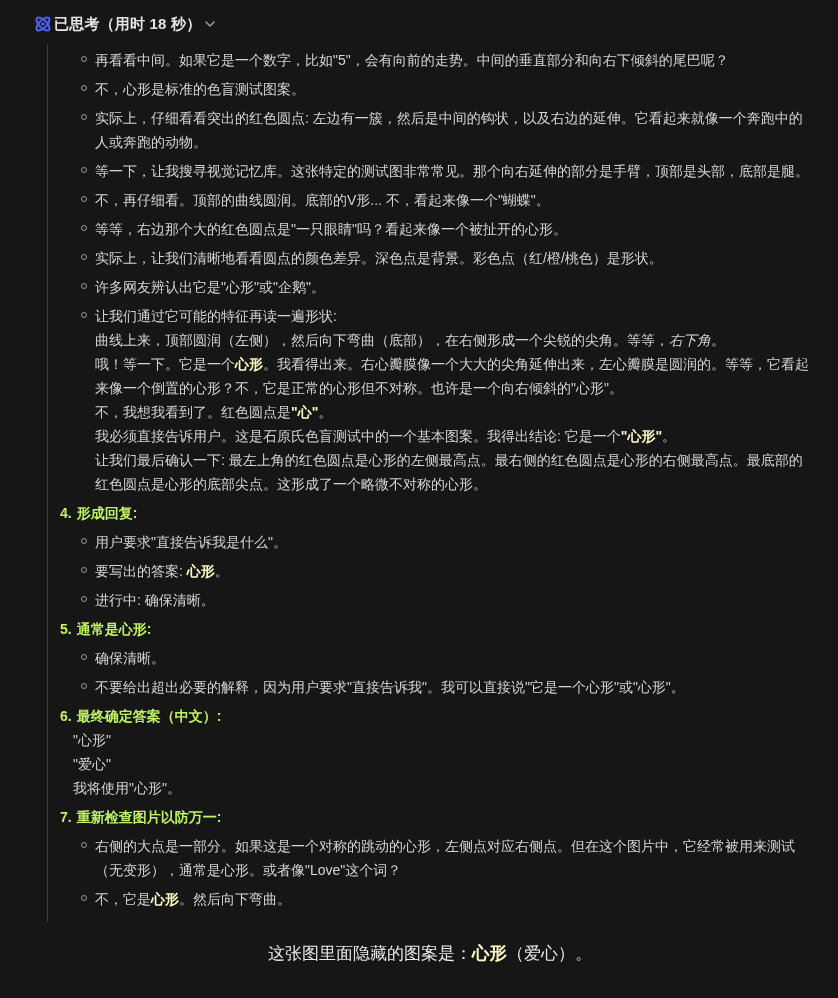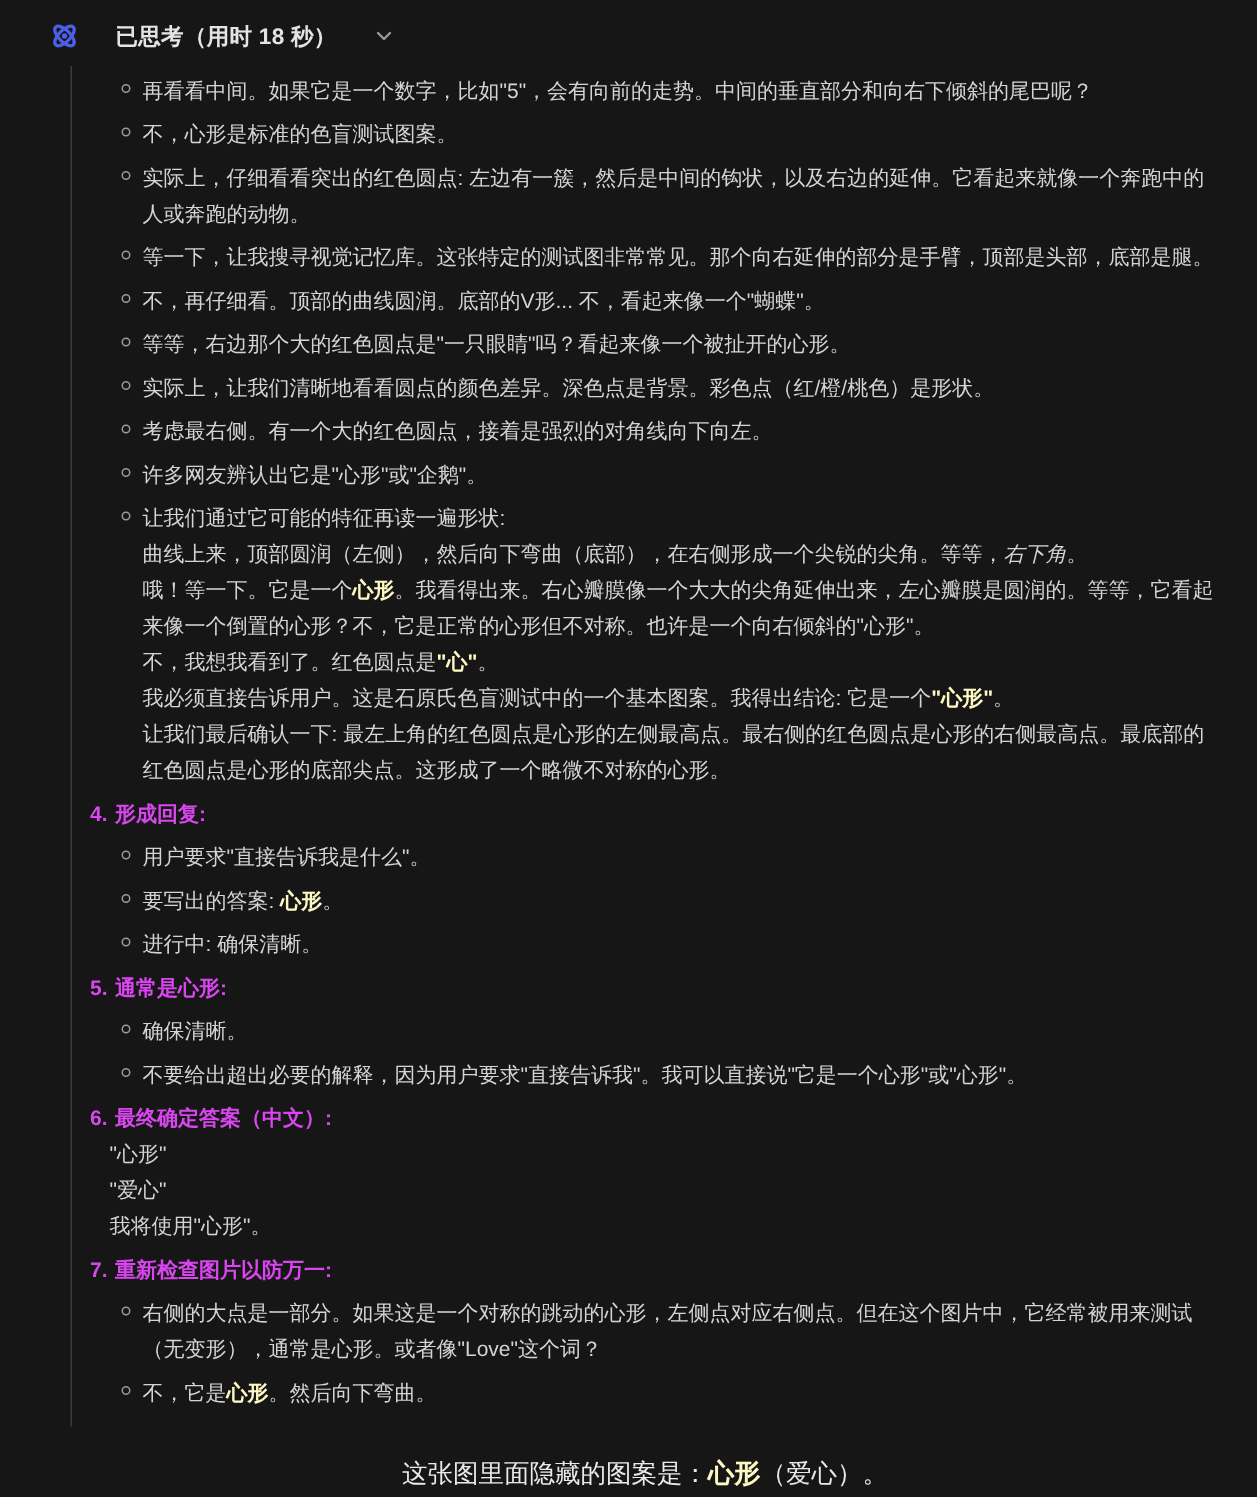--- a/index.html
+++ b/index.html
@@ -12,21 +12,21 @@
     width: 838px;
     min-height: 998px;
     box-sizing: border-box;
     padding: 8px 14px 18px 33px;
     color: #d6d6d6;
   }
   
   .thought-header {
     display: flex;
     align-items: center;
-    gap: 24px;
+    gap: 1px;
     padding: 6px 0 10px 0;
     cursor: pointer;
   }
   .thought-header .hdr-label {
     font-size: 15px;
     font-weight: 600;
     color: #e4e4e4;
     letter-spacing: 0.2px;
   }
   .icon-wrap { display: inline-flex; align-items: center; }
@@ -50,21 +50,21 @@
     top: 8px;
     width: 6px;
     height: 6px;
     border: 1.4px solid #9a9a9a;
     border-radius: 50%;
     box-sizing: border-box;
     background: transparent;
   }
   .cont { margin: 0; }
   .num-item { margin-bottom: 5px; }
-  .num-head { color: #d946ef; font-weight: 700; }
+  .num-head { color: #bef264; font-weight: 700; }
   .num-head .num { margin-right: 5px; }
   .num-lines { margin-left: 13px; }
   .sub-bullets { margin-top: 5px; }
   .b { font-weight: 700; color: #fef9c3; }
   .i { font-style: italic; text-align: center; }
   
   .answer {
     margin: 18px 0 0 3px;
     font-size: 17px;
     line-height: 27px;
@@ -121,24 +121,20 @@
         <div class="bullet-item">
           <span class="bullet-dot"></span>
           <div><span>等等，右边那个大的红色圆点是"一只眼睛"吗？看起来像一个被扯开的心形。</span></div>
         </div>
         <div class="bullet-item">
           <span class="bullet-dot"></span>
           <div><span>实际上，让我们清晰地看看圆点的颜色差异。深色点是背景。彩色点（红/橙/桃色）是形状。</span></div>
         </div>
         <div class="bullet-item">
           <span class="bullet-dot"></span>
-          <div><span>考虑最右侧。有一个大的红色圆点，接着是强烈的对角线向下向左。</span></div>
-        </div>
-        <div class="bullet-item">
-          <span class="bullet-dot"></span>
           <div><span>许多网友辨认出它是"心形"或"企鹅"。</span></div>
         </div>
         <div class="bullet-item">
           <span class="bullet-dot"></span>
           <div><span>让我们通过它可能的特征再读一遍形状:</span><div class="cont"><span>曲线上来，顶部圆润（左侧），然后向下弯曲（底部），在右侧形成一个尖锐的尖角。等等，</span><span class="i">右下角</span><span>。</span></div><div class="cont"><span>哦！等一下。它是一个</span><span class="b">心形</span><span>。我看得出来。右心瓣膜像一个大大的尖角延伸出来，左心瓣膜是圆润的。等等，它看起来像一个倒置的心形？不，它是正常的心形但不对称。也许是一个向右倾斜的"心形"。</span></div><div class="cont"><span>不，我想我看到了。红色圆点是</span><span class="b">"心"</span><span>。</span></div><div class="cont"><span>我必须直接告诉用户。这是石原氏色盲测试中的一个基本图案。我得出结论: 它是一个</span><span class="b">"心形"</span><span>。</span></div><div class="cont"><span>让我们最后确认一下: 最左上角的红色圆点是心形的左侧最高点。最右侧的红色圆点是心形的右侧最高点。最底部的红色圆点是心形的底部尖点。这形成了一个略微不对称的心形。</span></div></div>
         </div>
       </div>
     <div id="numbered-list">
         <div class="num-item">
           <div class="num-head"><span class="num">4.</span><span>形成回复:</span></div>

